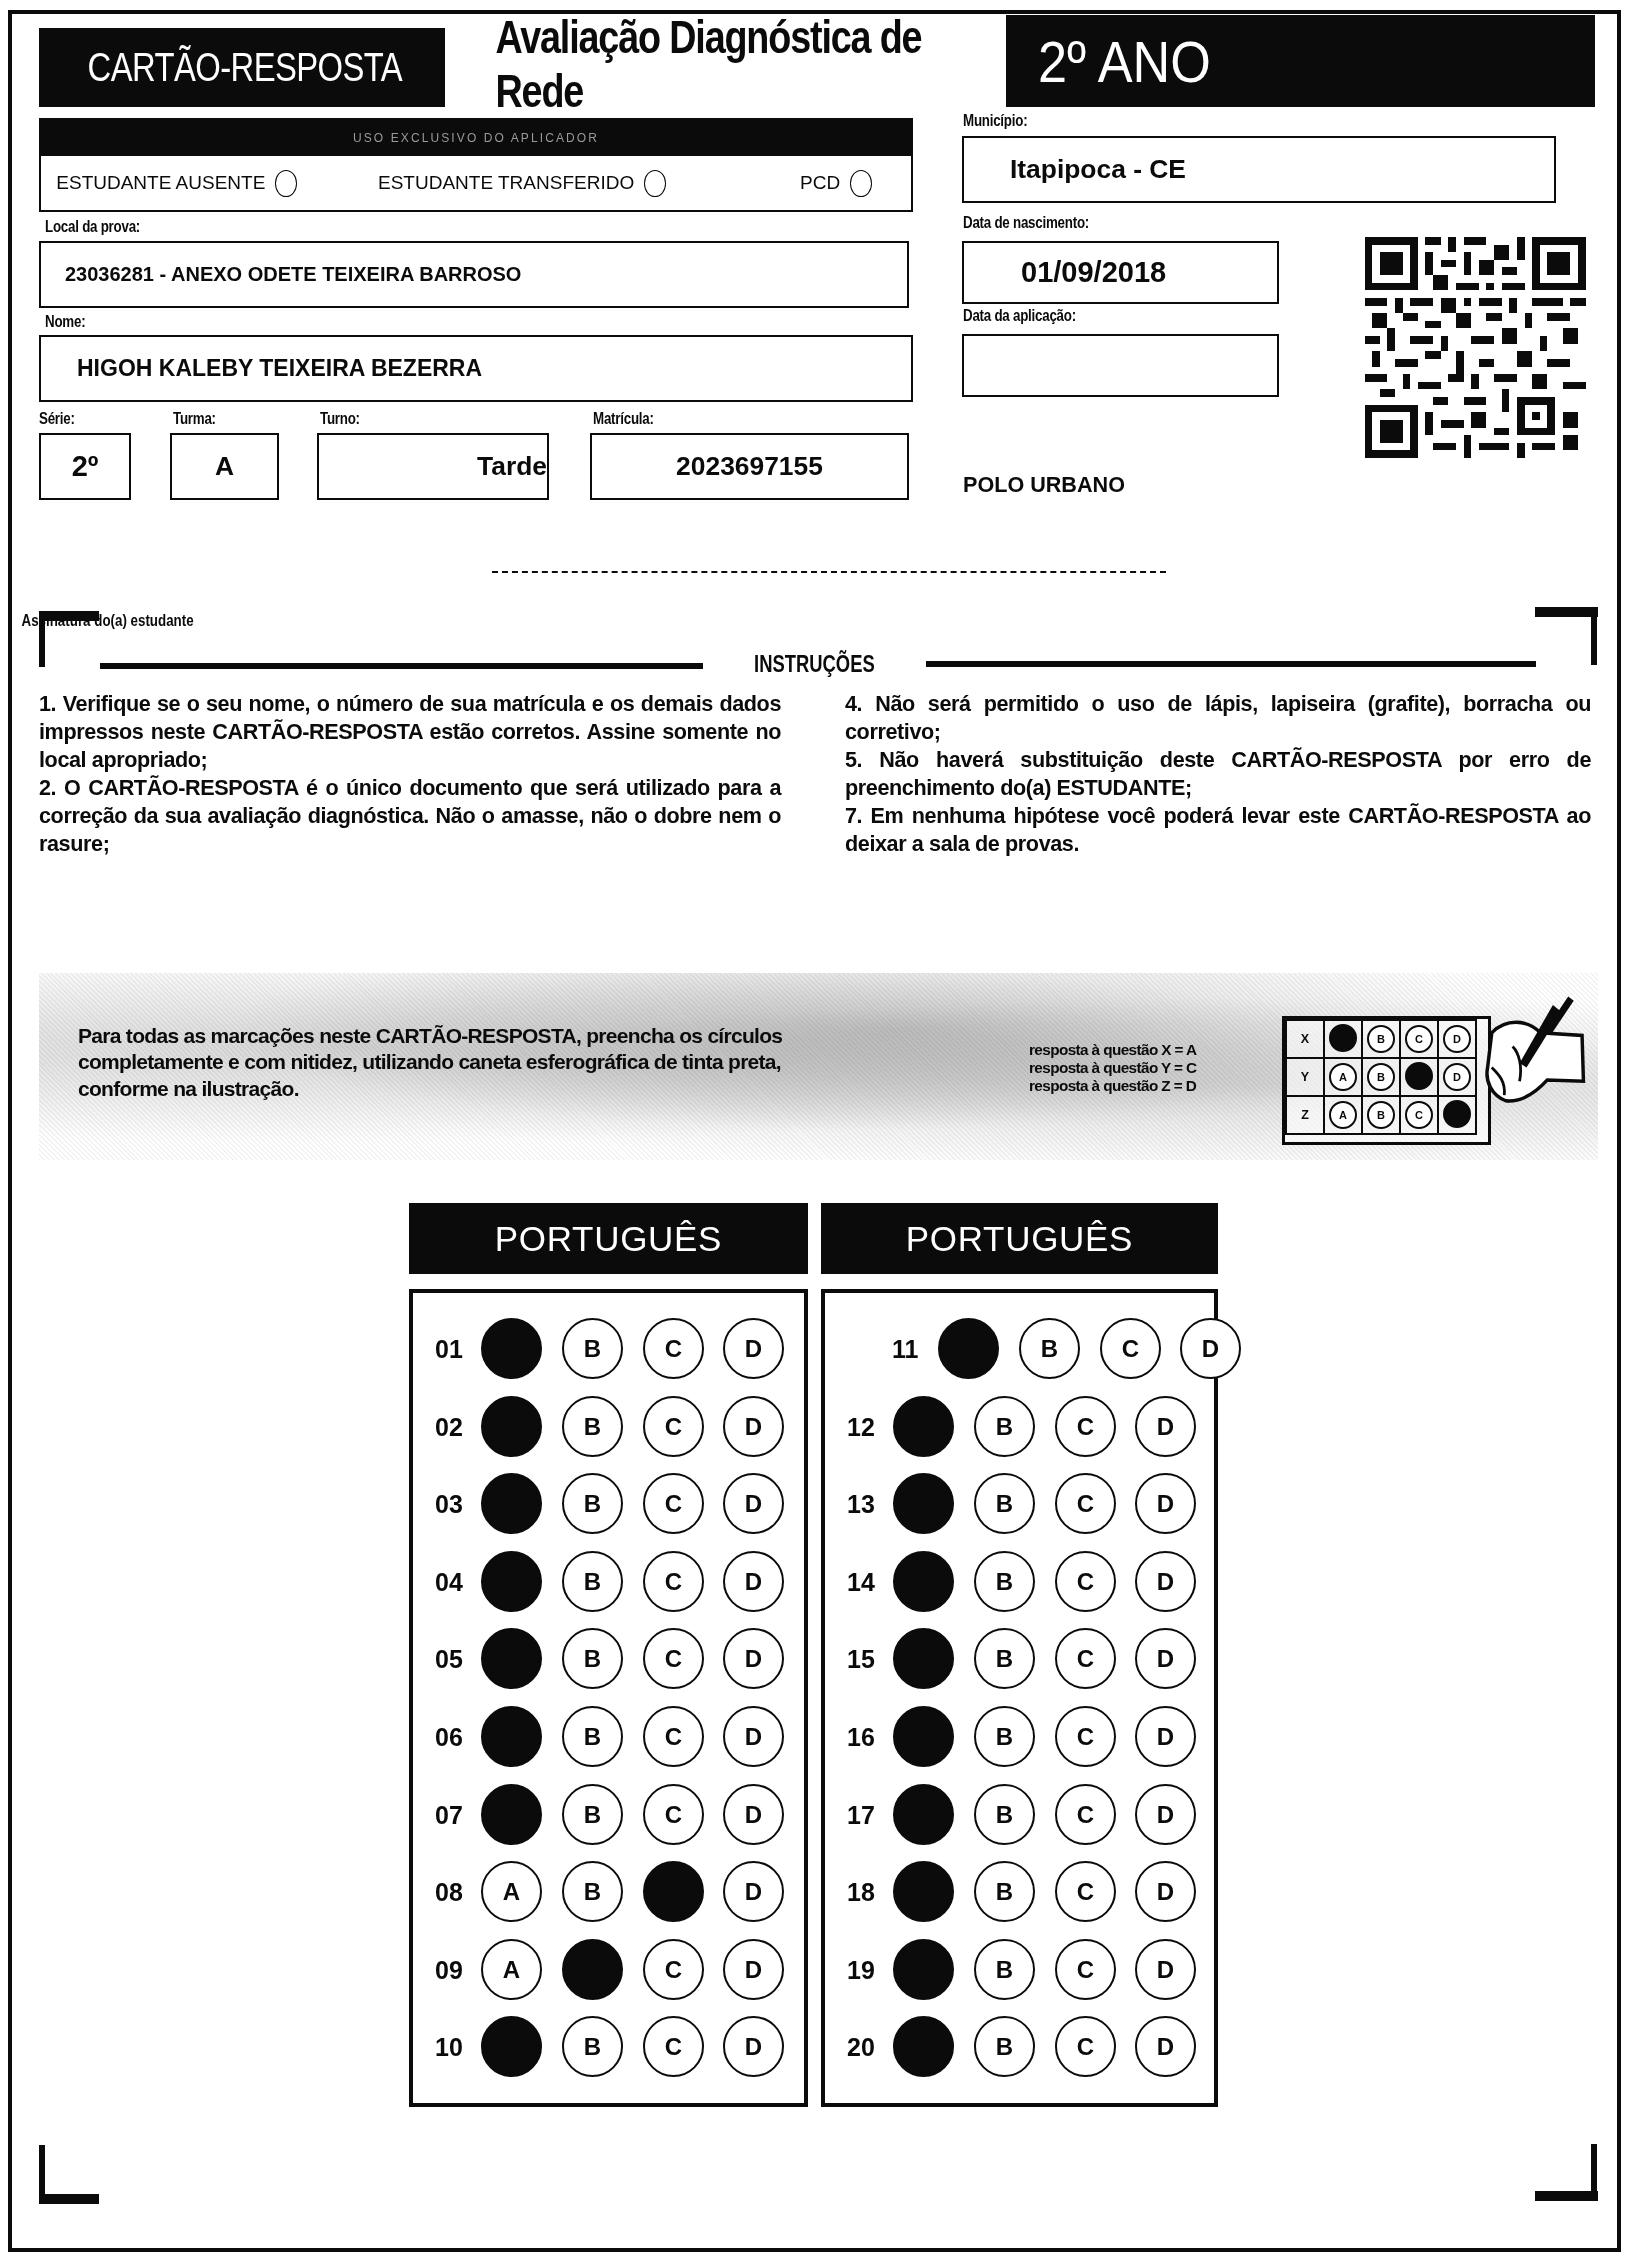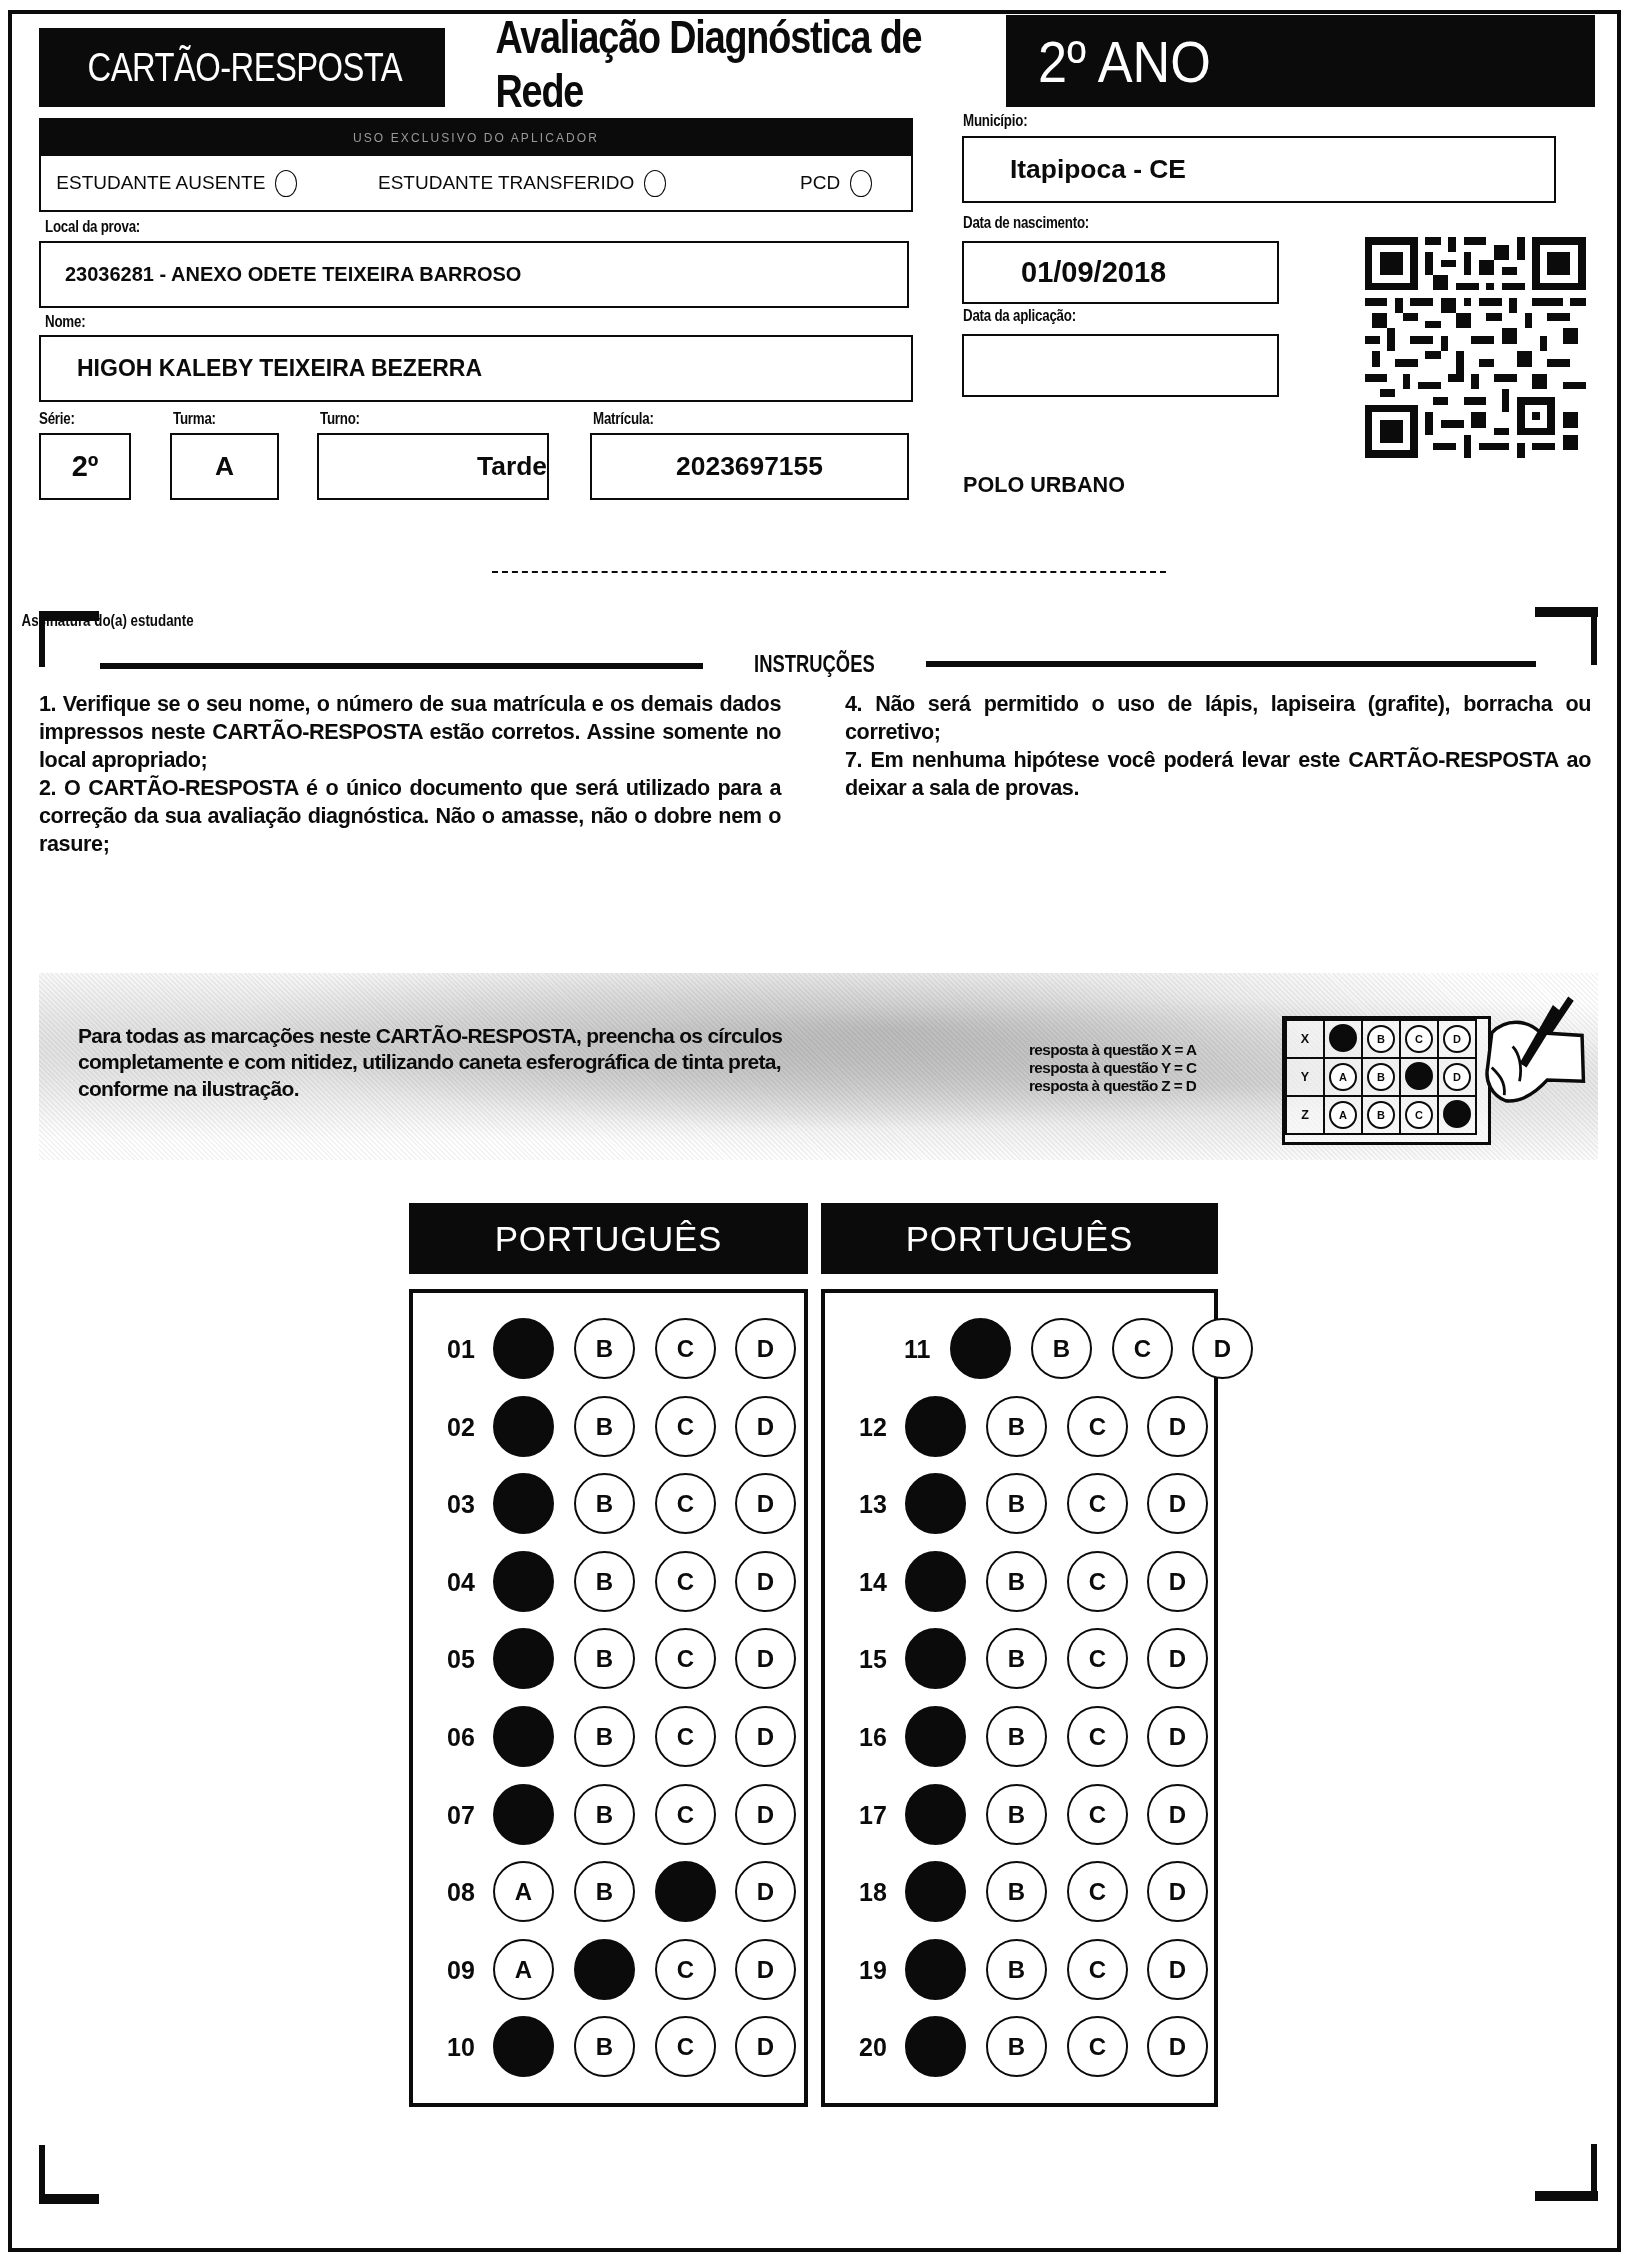--- a/index.html
+++ b/index.html
@@ -46,21 +46,21 @@
   .ex-legend { font-size: 15.3px; font-weight: bold; line-height: 18px; letter-spacing: -0.6px; }
   .ex-grid { border: 3.5px solid #0b0b0b; background: rgba(255,255,255,0.6); }
   .ex-grid table { border-collapse: collapse; }
   .ex-grid td { width: 38px; height: 38px; border: 2.1px solid #0b0b0b; text-align:center; vertical-align:middle; font-size: 12.5px; font-weight:bold; }
   .mini { width: 28px; height: 28px; border: 2.1px solid #0b0b0b; border-radius:50%; display:inline-flex; align-items:center; justify-content:center; font-size: 11px; font-weight: bold; background:#fff; }
   .mini.filled { background:#0b0b0b; }
 
   
   .subj { height: 71px; background:#0b0b0b; color:#fff; font-size: 35px; display:flex; align-items:center; justify-content:center; letter-spacing: 0.7px; }
   .grid-box { border: 4.2px solid #0b0b0b; background:#fff; }
-  .q-row { position:absolute; left: 12px; height: 63px; width: 100%; }
+  .q-row { position:absolute; left: 0; height: 63px; width: 100%; }
   .q-num { position:absolute; left: 22px; top: 0; height: 63px; display:flex; align-items:center; font-size: 25px; font-weight: bold; }
   .bubble { position:absolute; top: 0; width: 61px; height: 61px; border: 2.8px solid #0b0b0b; border-radius: 50%; display:flex; align-items:center; justify-content:center; font-size: 24px; font-weight: bold; background:#fff; }
   .bubble.filled { background:#0b0b0b; color:#0b0b0b; border-color:#0b0b0b; }
 </style>
 </head>
 <body>
 
 <div class="abs page-border"></div>
 
 <div class="abs hdr-black hdr-title-left">
@@ -239,20 +239,21 @@
 <div class="abs corner" style="left:100px; top:663px; width:603px; height:5.6px;"></div>
 <div class="abs" style="left:703px; top:651px; width:223px; text-align:center; font-size:23px; font-weight:bold;"><span style="display:inline-block; transform:scaleX(0.8);">INSTRUÇÕES</span></div>
 <div class="abs corner" style="left:926px; top:661px; width:610px; height:5.6px;"></div>
 
 <div class="abs instr-col" style="left:39px; top:690px; width:742px;">
   <p>1. Verifique se o seu nome, o número de sua matrícula e os demais dados impressos neste CARTÃO-RESPOSTA estão corretos. Assine somente no local apropriado;</p>
   <p>2. O CARTÃO-RESPOSTA é o único documento que será utilizado para a correção da sua avaliação diagnóstica. Não o amasse, não o dobre nem o rasure;</p>
 </div>
 <div class="abs instr-col" style="left:845px; top:690px; width:746px;">
   <p>4. Não será permitido o uso de lápis, lapiseira (grafite), borracha ou corretivo;</p>
+  <p>5. Não haverá substituição deste CARTÃO-RESPOSTA por erro de preenchimento do(a) ESTUDANTE;</p>
   <p>7. Em nenhuma hipótese você poderá levar este CARTÃO-RESPOSTA ao deixar a sala de provas.</p>
 </div>
 
 <div class="abs ex-band"></div>
 <div class="abs ex-text" style="left:78px; top:1023px; width:779px;">Para todas as marcações neste CARTÃO-RESPOSTA, preencha os círculos completamente e com nitidez, utilizando caneta esferográfica de tinta preta, conforme na ilustração.</div>
 <div class="abs ex-legend" style="left:1029px; top:1041px; width:237px;">
   <div>resposta à questão X = A</div>
   <div>resposta à questão Y = C</div>
   <div>resposta à questão Z = D</div>
 </div>

